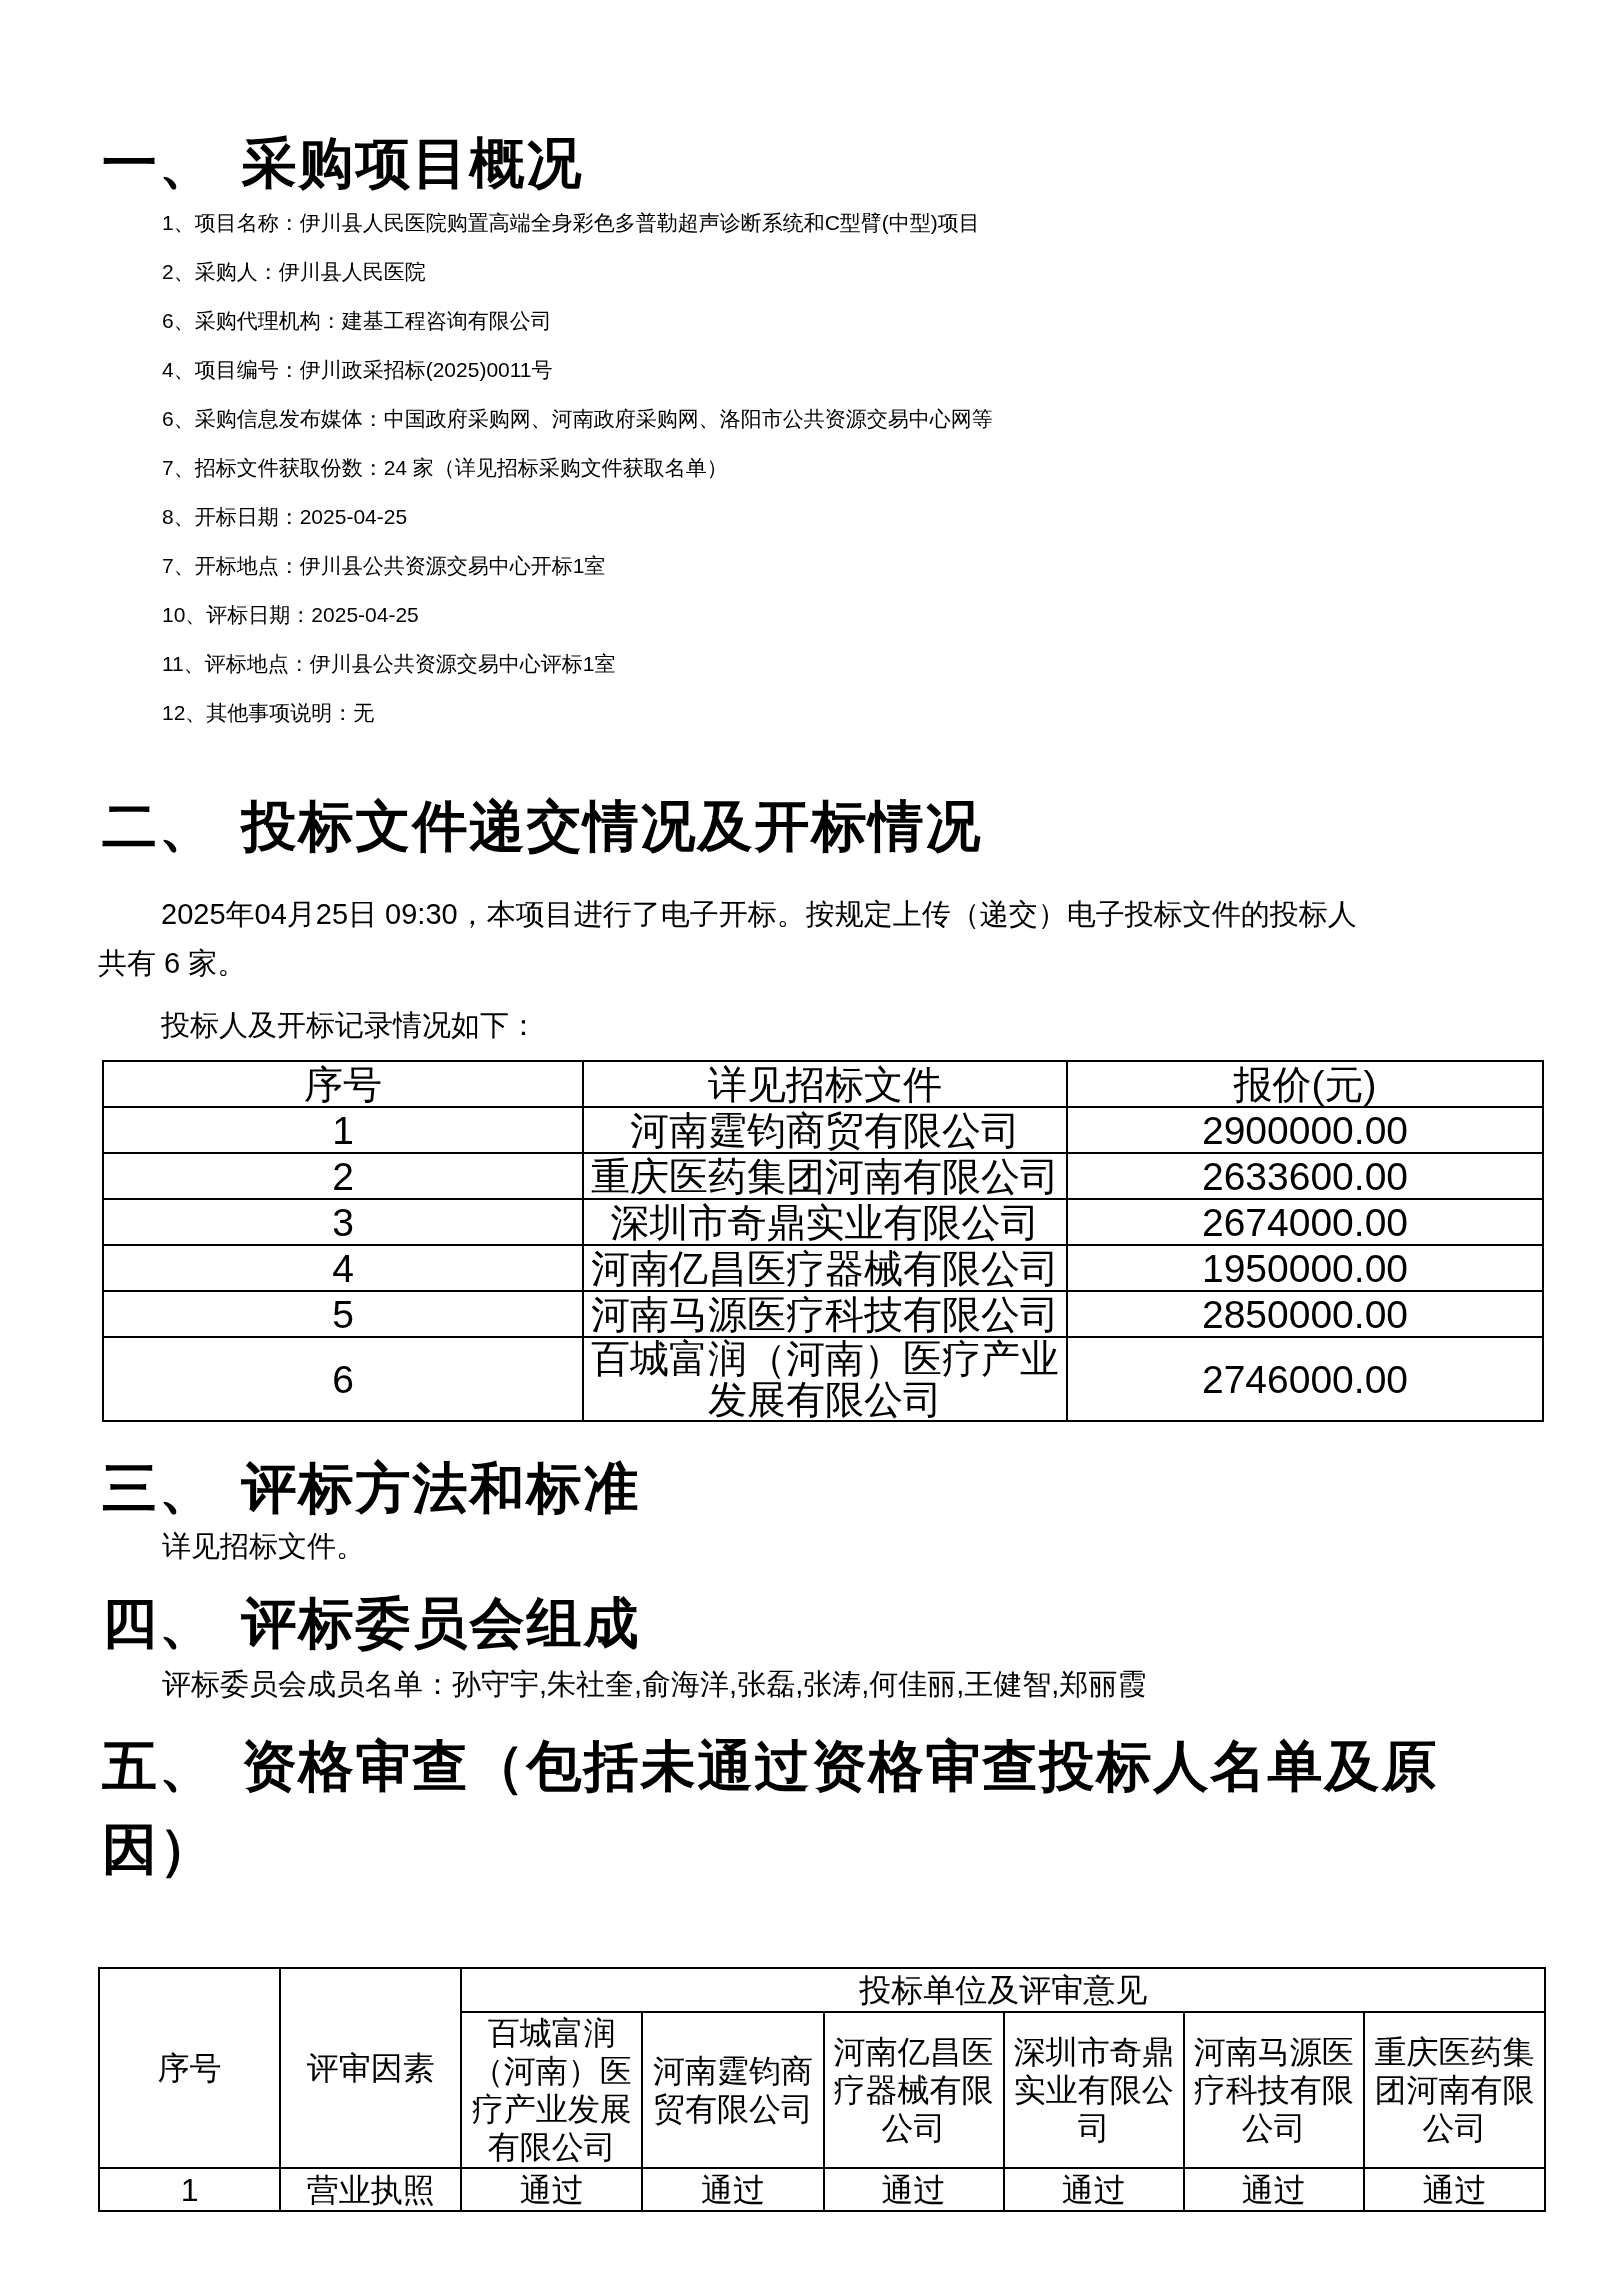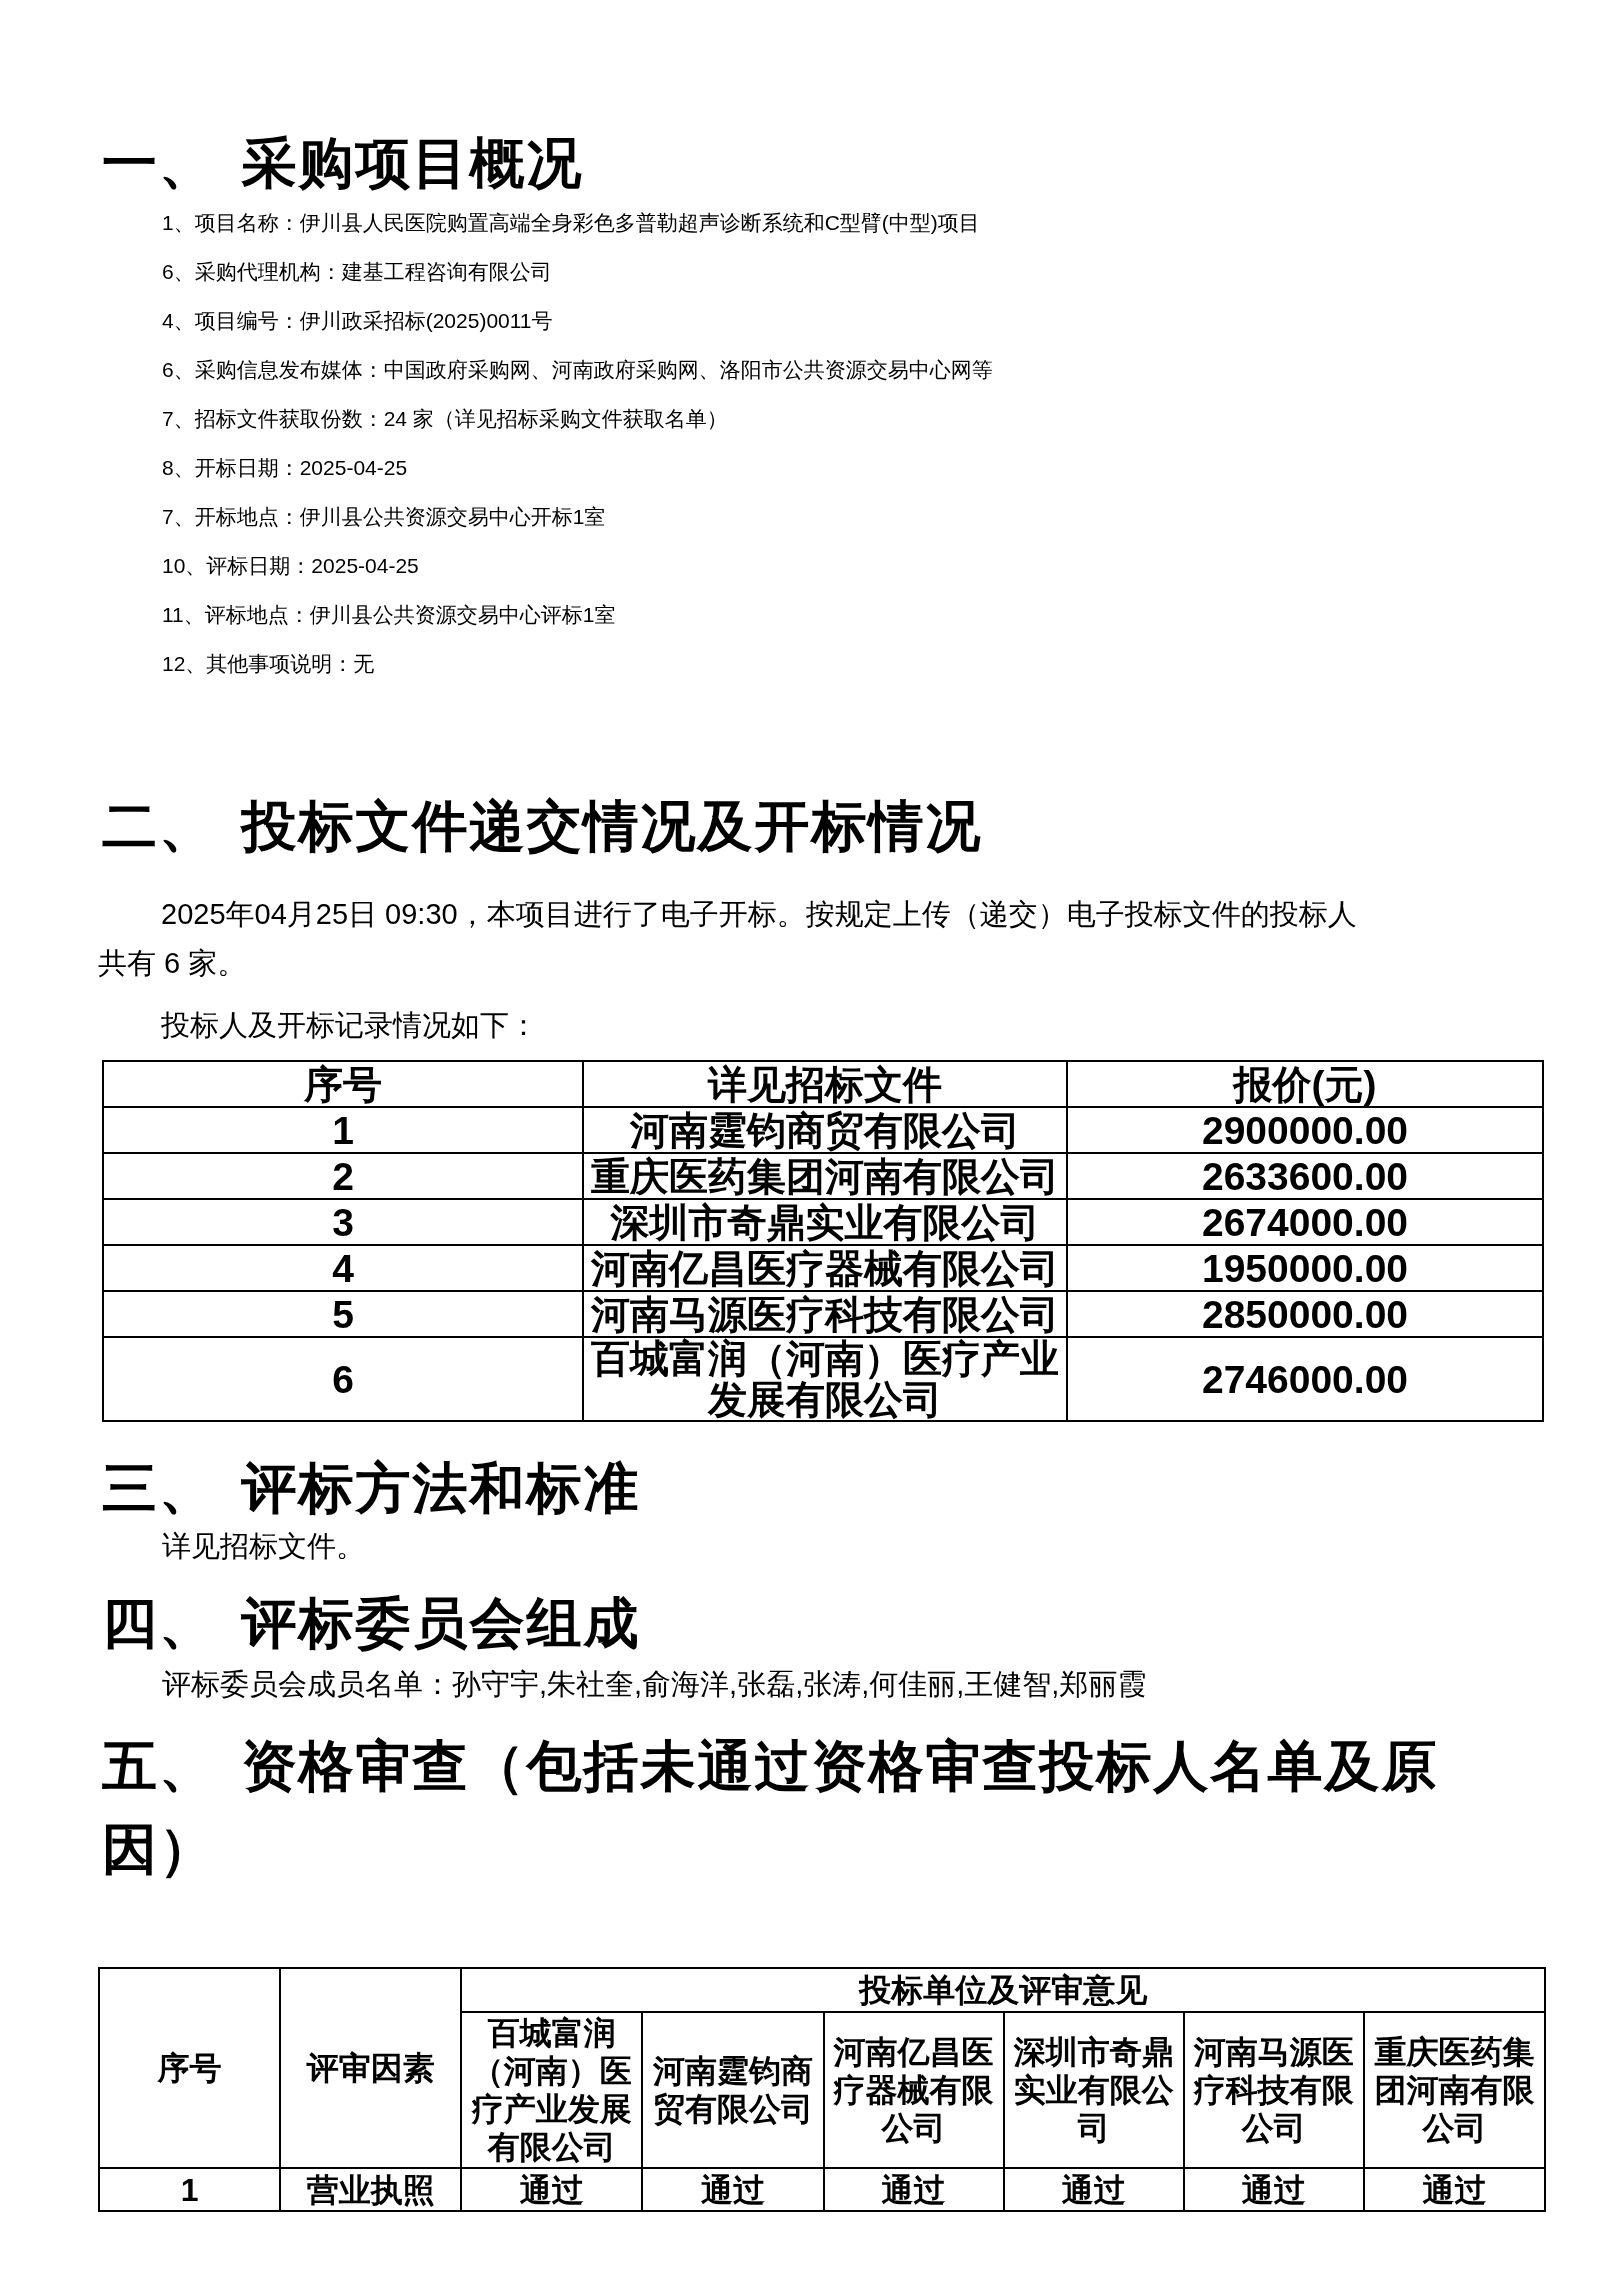--- a/index.html
+++ b/index.html
@@ -27,21 +27,21 @@
   .para {
     position:absolute; left:98px; top:877px; width:1460px;
     font-size:29px; line-height:49px;
   }
   .indent { padding-left:63px;margin-top:13px; }
   .bodyline {
     position:absolute; left:162px; font-size:29px; line-height:49px;
     white-space:nowrap;
   }
   table { border-collapse:collapse; table-layout:fixed; text-align:center; }
-  td, th { font-weight:bold; padding:0; vertical-align:middle;border-radius:12px; }
+  td, th { font-weight:normal; padding:0; vertical-align:middle;border-radius:12px; }
   .t1 {
     position:absolute; left:102px; top:1060px; width:1441px; font-size:39px;
   }
   .t1 td, .t1 th {
     border:2px solid #000; border-top-width:2.9px; border-bottom-width:2.9px;
     line-height:41px;
   }
   .t2 {
     position:absolute; left:98px; top:1967px; width:1448px; font-size:32px;
   }
@@ -53,20 +53,21 @@
 
 <div class="page">
 
   <div class="heading" style="top:135px;">
     <span class="num">一、</span>
     <span>采购项目概况</span>
   </div>
 
   <ul class="numlist">
     <li>1、项目名称：伊川县人民医院购置高端全身彩色多普勒超声诊断系统和C型臂(中型)项目</li>
+    <li>2、采购人：伊川县人民医院</li>
     <li>6、采购代理机构：建基工程咨询有限公司</li>
     <li>4、项目编号：伊川政采招标(2025)0011号</li>
     <li>6、采购信息发布媒体：中国政府采购网、河南政府采购网、洛阳市公共资源交易中心网等</li>
     <li>7、招标文件获取份数：24 家（详见招标采购文件获取名单）</li>
     <li>8、开标日期：2025-04-25</li>
     <li>7、开标地点：伊川县公共资源交易中心开标1室</li>
     <li>10、评标日期：2025-04-25</li>
     <li>11、评标地点：伊川县公共资源交易中心评标1室</li>
     <li>12、其他事项说明：无</li>
   </ul>

